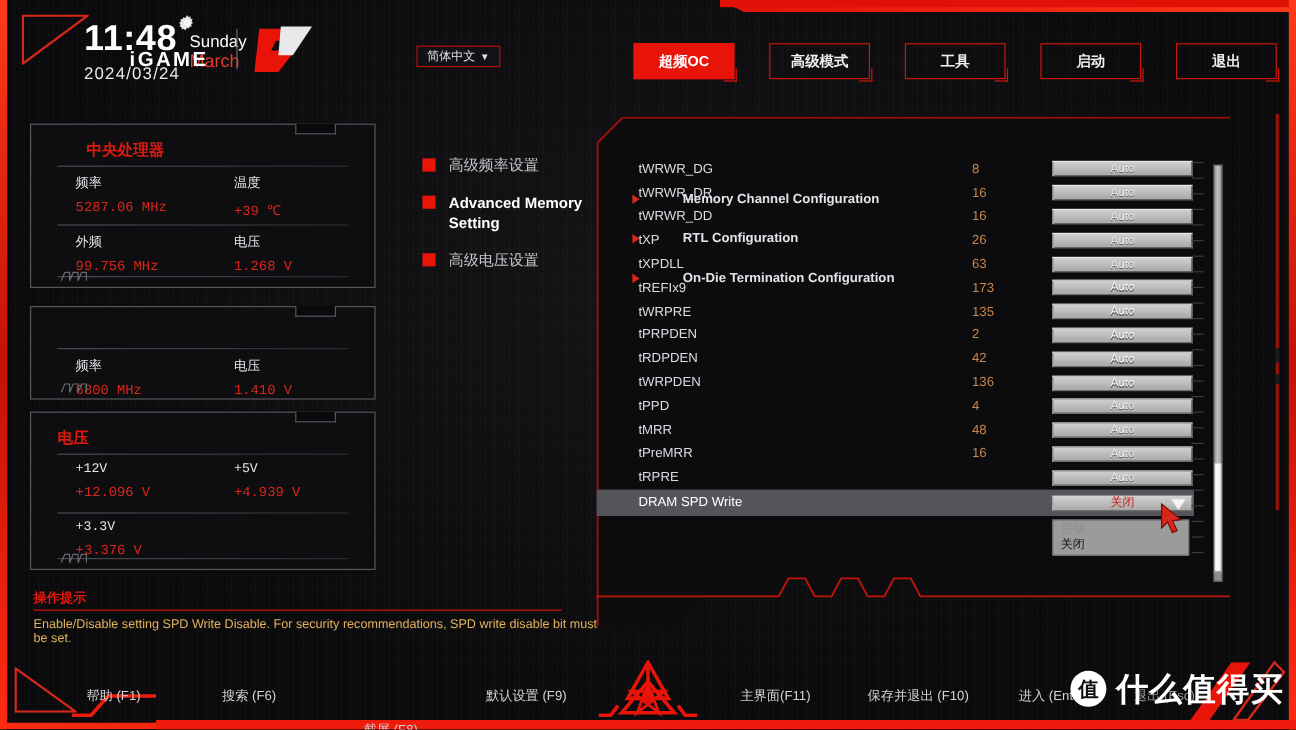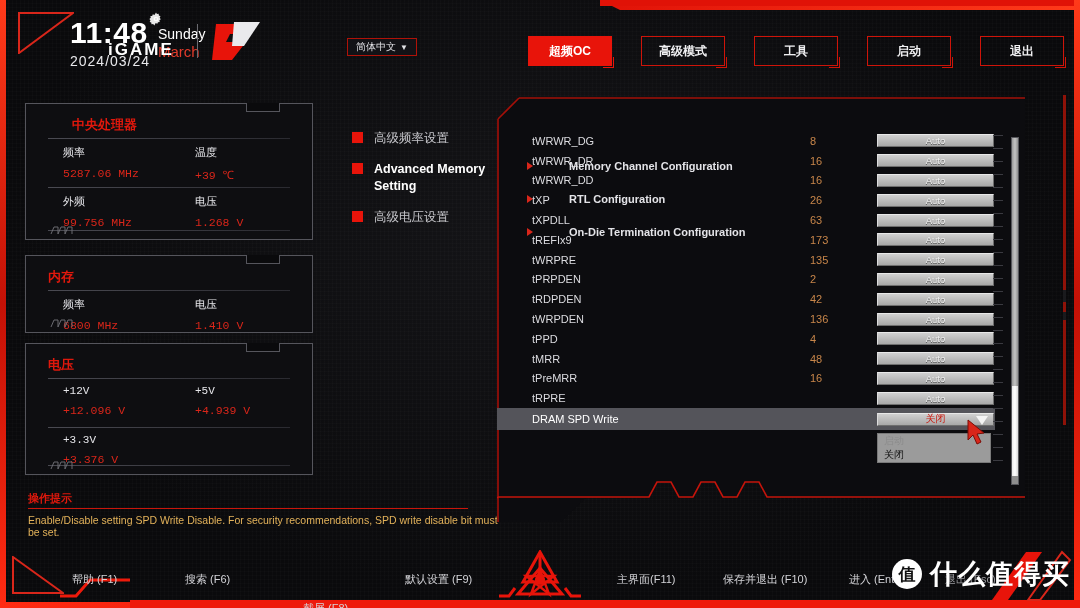--- a/index.html
+++ b/index.html
@@ -354,21 +354,20 @@
       </div>
     </div>
     <div class="panel-rule" style="top:126px;"></div>
     <svg class="squiggle" viewBox="0 0 40 10">
       <path d="M1,9 L4,2 L8,2 L8,9 L11,2 L15,2 L15,9 L18,2 L22,2 L22,9" fill="none" stroke="#6a6a70" stroke-width="1"></path>
     </svg>
   </div>
 
   <div class="panel" style="left:25px; top:255px; width:288px; height:78px;">
     <div class="panel-notch"></div>
-    <div class="panel-title">内存</div>
     <div class="panel-rule" style="top:34px;"></div>
     <div class="kv-grid" style="top:41px;">
       <div style="display:flex;">
         <div style="width:132px;">
           <div class="kv-label">频率</div>
           <div class="kv-value">6800 MHz</div>
         </div>
         <div>
           <div class="kv-label">电压</div>
           <div class="kv-value">1.410 V</div>

